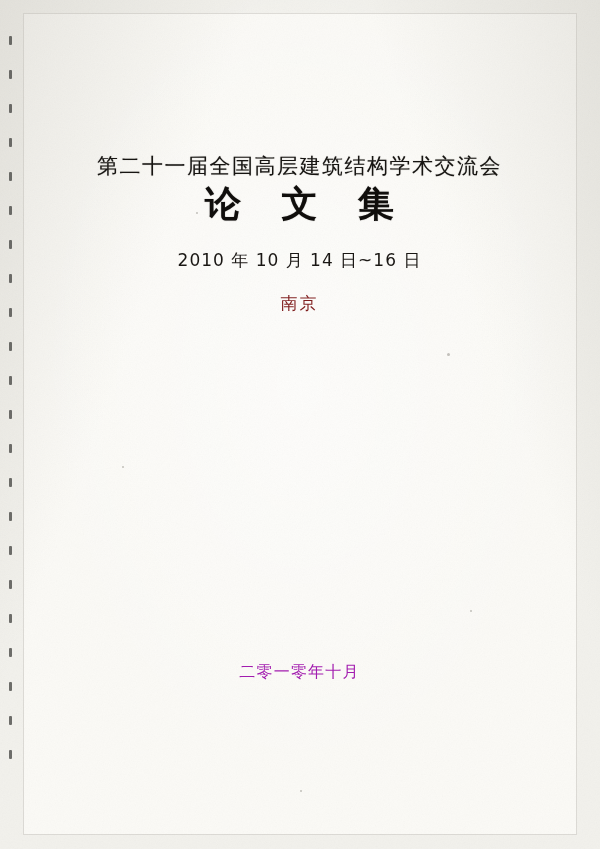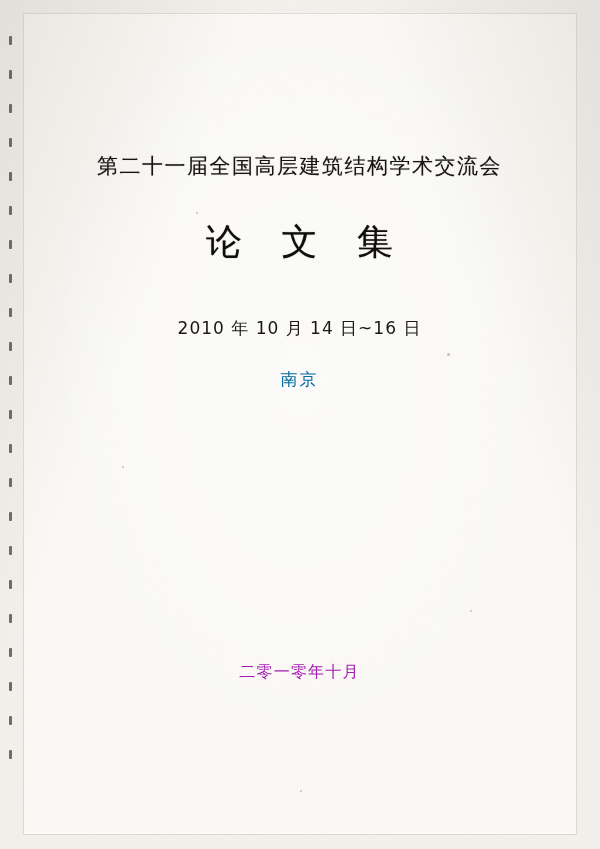--- a/index.html
+++ b/index.html
@@ -76,39 +76,38 @@
   .conference-title {
     margin-top: 152px;
     font-size: 21px;
     letter-spacing: 1.5px;
     font-weight: 500;
     font-family: "DejaVu Sans", sans-serif;
     color: #171512;
     text-shadow: 0 0 1px rgba(23,21,18,.35);
   }
   .main-title {
-    margin-top: 38px;
     font-size: 36px;
     letter-spacing: 14px;
-    font-weight: 400;
+    font-weight: 700;
     text-indent: 14px;
     color: #100e0c;
     text-shadow: 0 0 1px rgba(16,14,12,.5);
   }
   .date-line {
-    margin-top: 50px;
+    margin-top: 20px;
     font-size: 17px;
     letter-spacing: 1px;
     color: #1a1714;
   }
   .place-line {
-    margin-top: 28px;
+    margin-top: 20px;
     font-size: 17px;
     letter-spacing: 2px;
-    color: #0369a1;
+    color: #7f1d1d;
   }
   .footer {
     position: absolute;
     left: 0;
     right: 0;
     top: 640px;
     text-align: center;
   }
   .publisher {
     font-size: 16px;

